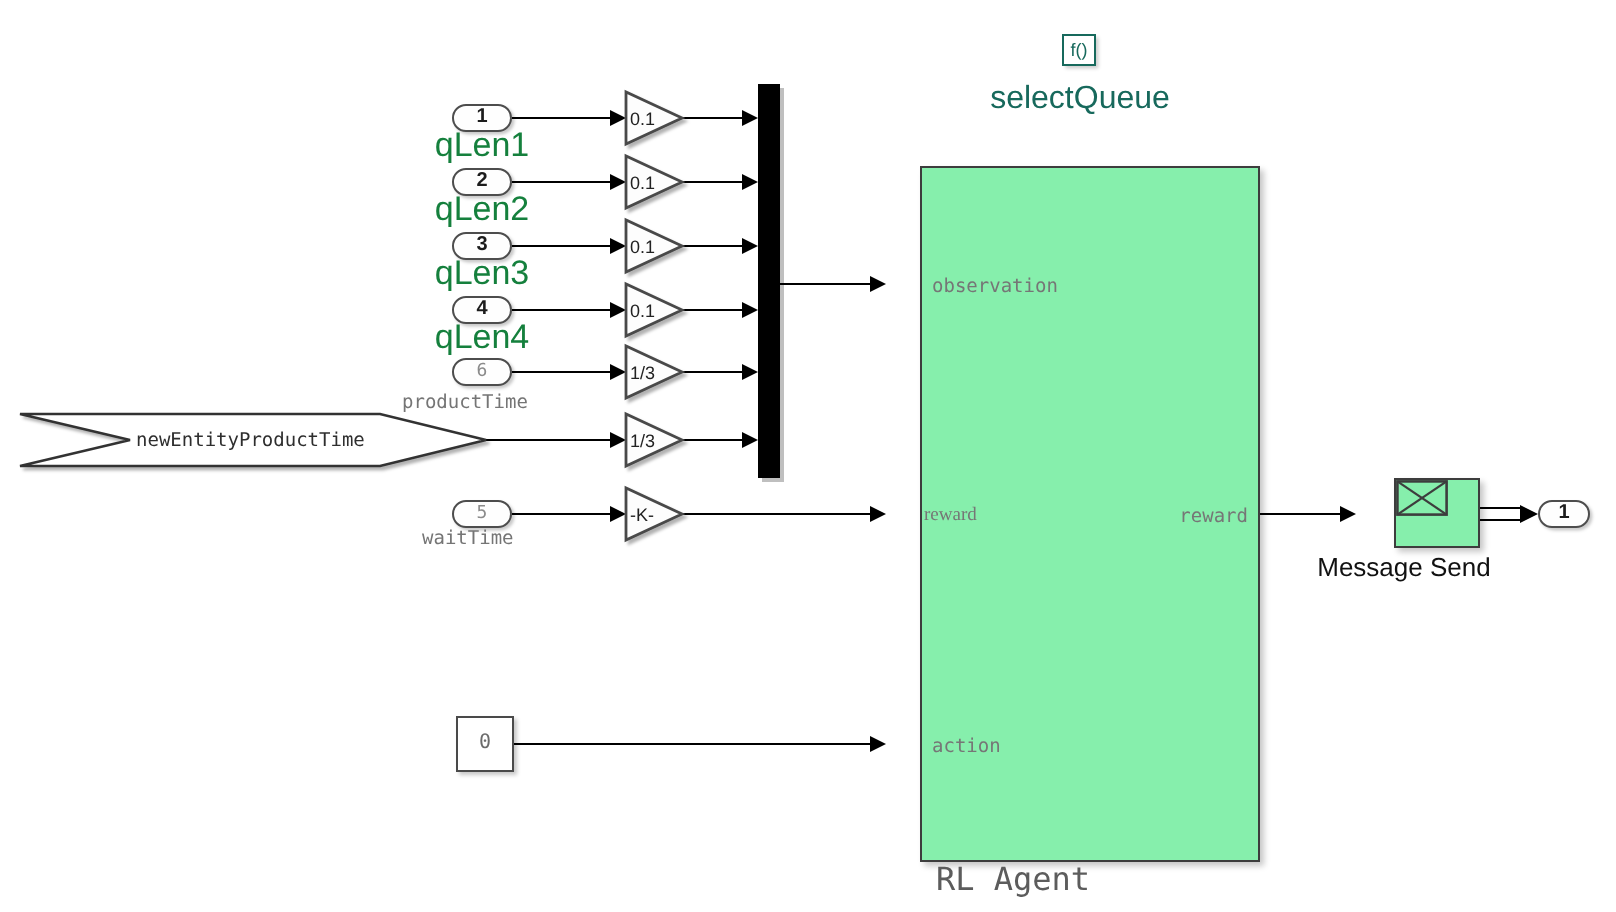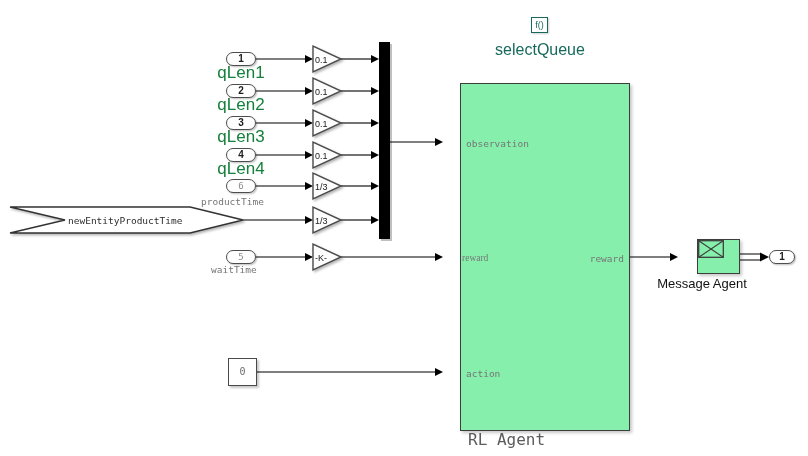--- a/index.html
+++ b/index.html
@@ -257,19 +257,19 @@
   </div>
   <div class="lbl-sans teal-label" style="left:490px;top:43px;width:100px;">selectQueue</div>
 
   <div class="block" style="left:680px;top:239px;width:43px;height:35px;">
     <svg class="envelope" width="26" height="18" viewBox="0 0 26 18">
       <rect x="0.7" y="0.7" width="24.6" height="16.6" fill="none" stroke="#3d3d3d" stroke-width="1.3"></rect>
       <line x1="0.7" y1="0.7" x2="25.3" y2="17.3" stroke="#3d3d3d" stroke-width="1.1"></line>
       <line x1="25.3" y1="0.7" x2="0.7" y2="17.3" stroke="#3d3d3d" stroke-width="1.1"></line>
     </svg>
   </div>
-  <div class="msg-label">Message Agent</div>
+  <div class="msg-label">Message Send</div>
 
   <div class="oval" style="left:769px;top:250px;width:26px;">
     <span class="num-dark">1</span>
   </div>
 
 </div>
 
 </body></html>

